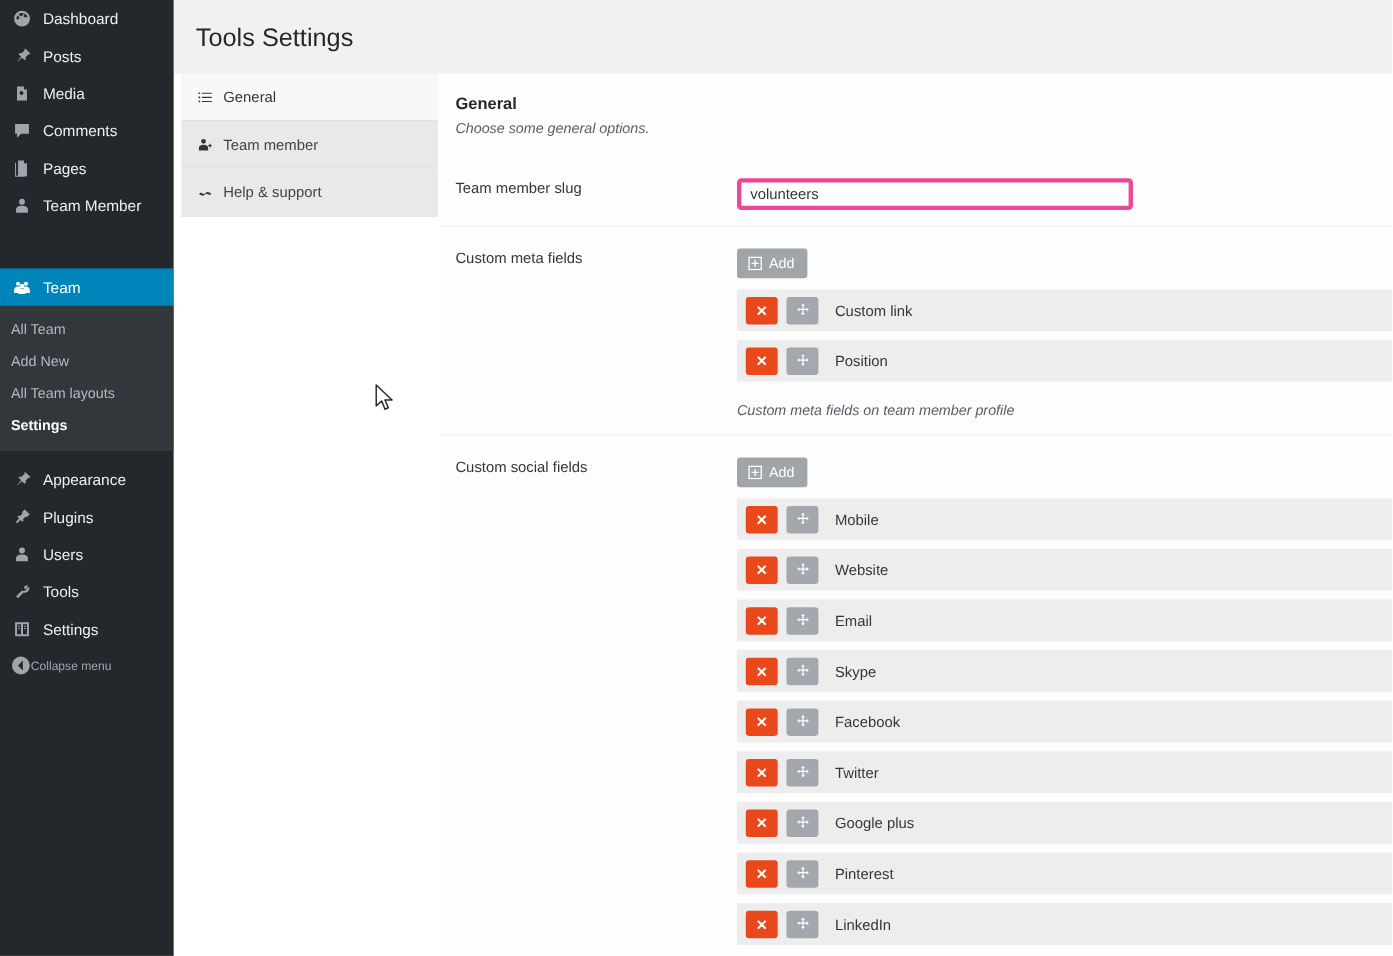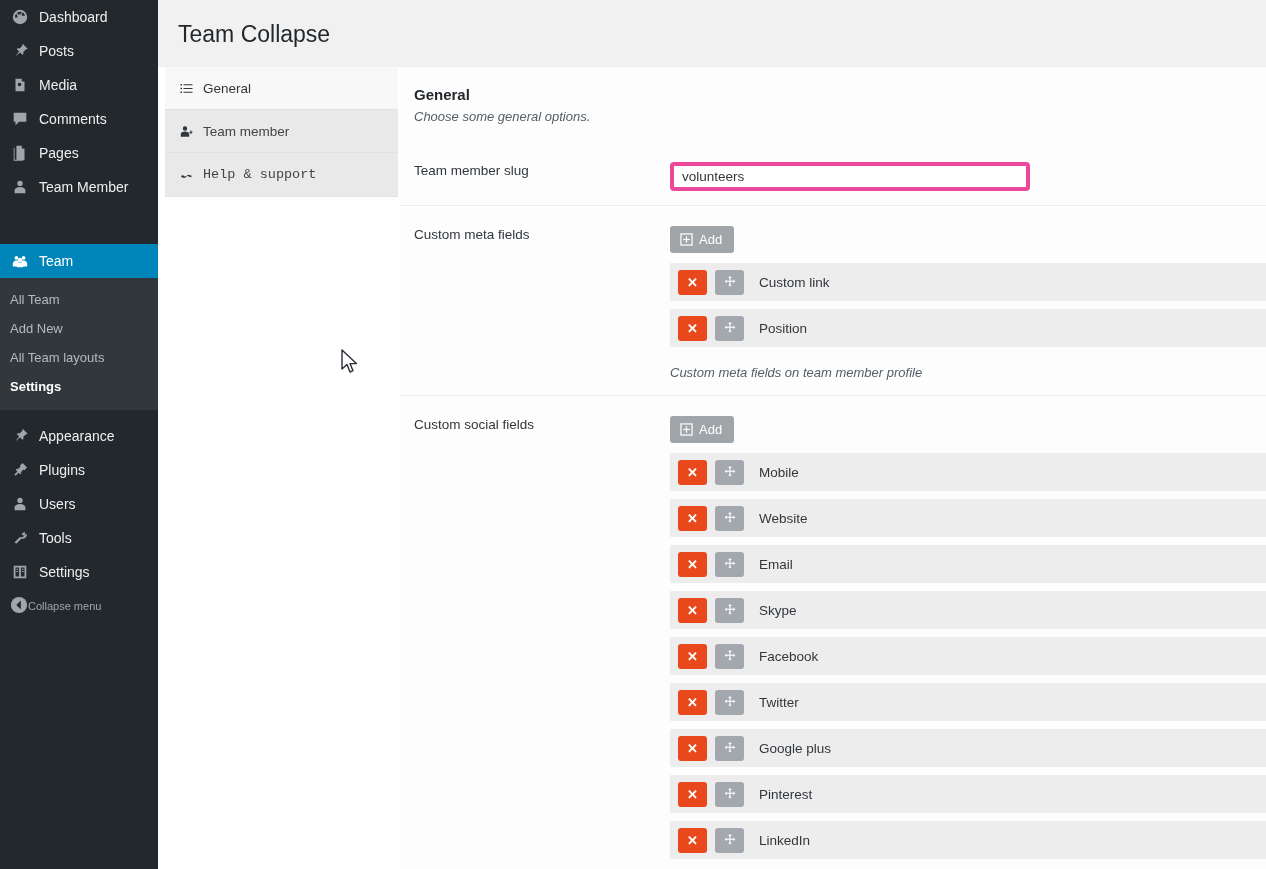--- a/index.html
+++ b/index.html
@@ -114,21 +114,21 @@
   }
   .tab-item {
     display: flex; align-items: center;
     height: 43px;
     padding-left: 13px;
     font-size: 13.5px;
     color: #444444;
     cursor: pointer;
     border-bottom: 1px solid #e1e1e1;
   }
-  .tab-item:last-child { border-bottom: none; font-family: Liberation Mono, monospace; }
+  .tab-item:last-child { border-bottom: none; }
   .tab-item.active {
     background: #f8f8f8;
     color: #32373c;
   }
   .tab-item .tab-icon {
     width: 17px; height: 16px;
     margin-right: 8px;
     display: inline-flex; align-items: center; justify-content: center;
     color: #32373c; flex: 0 0 17px;
   }
@@ -371,21 +371,21 @@
           <path d="M12 5 L7 10 L12 15 Z" fill="#23282d"></path>
         </svg>
       </span>
       <span>Collapse menu</span>
     </div>
   </div>
 
   <div id="main">
 
     <div id="page-header">
-      <h1>Team Collapse</h1>
+      <h1>Tools Settings</h1>
     </div>
 
     <div id="panel-wrap">
 
       <div id="tab-col">
         <div id="tab-list">
             <div class="tab-item active">
               <span class="tab-icon">
                 <svg width="15" height="15" viewBox="0 0 20 20" fill="currentColor">
                   <path d="M2 4h2v2H2zm4 .3h12v1.4H6zM2 9h2v2H2zm4 .3h12v1.4H6zM2 14h2v2H2zm4 .3h12v1.4H6z"></path>

